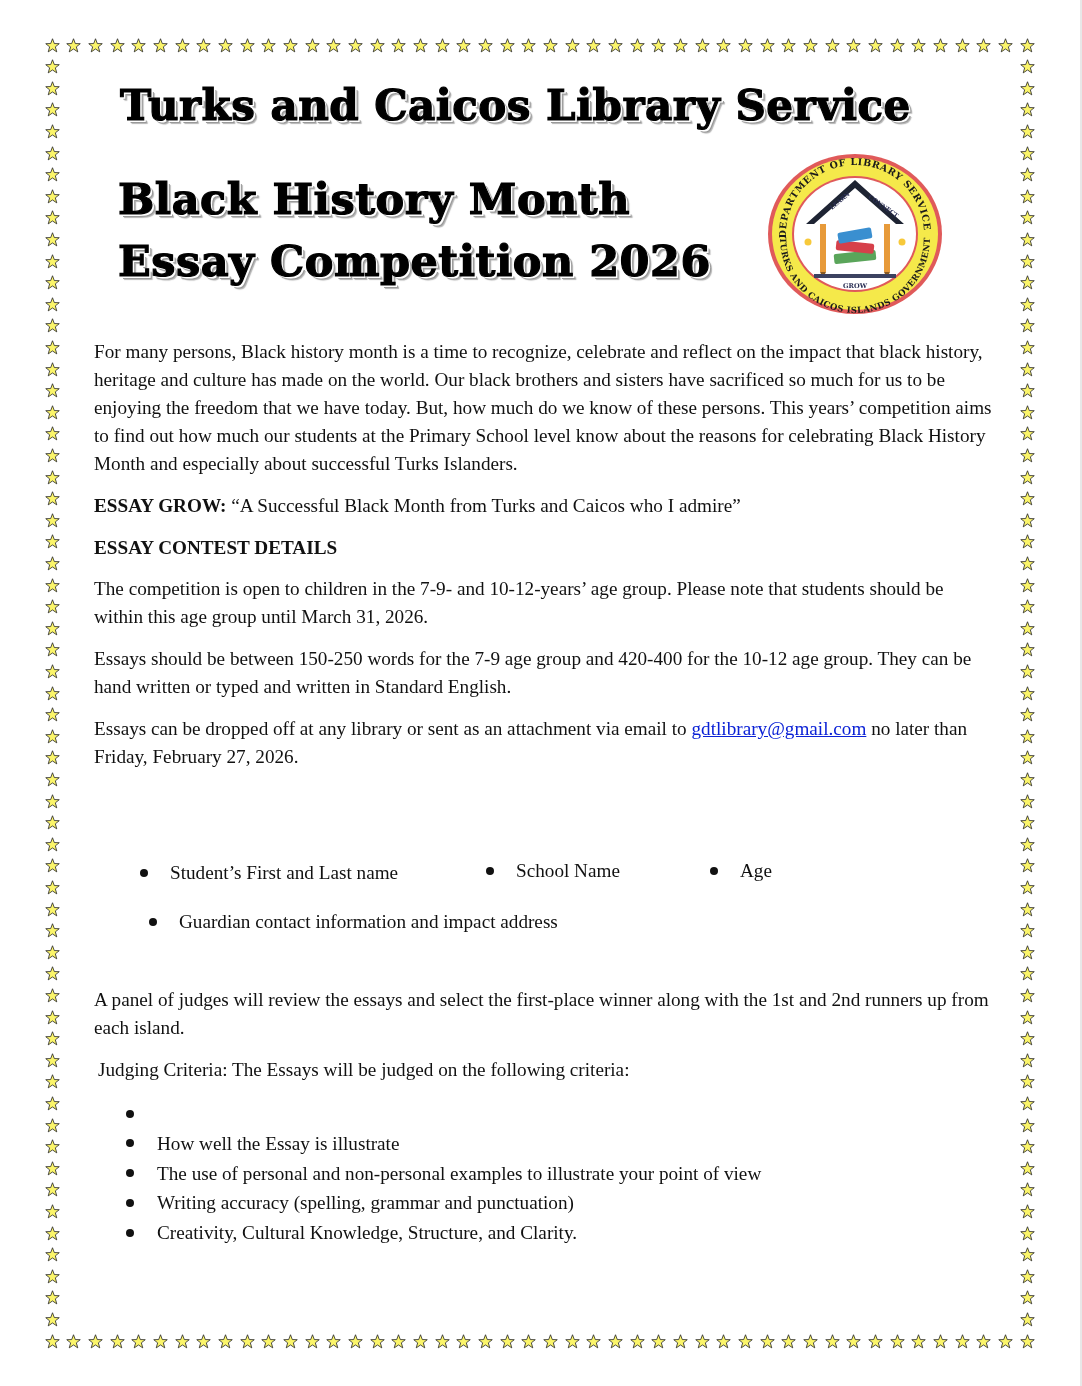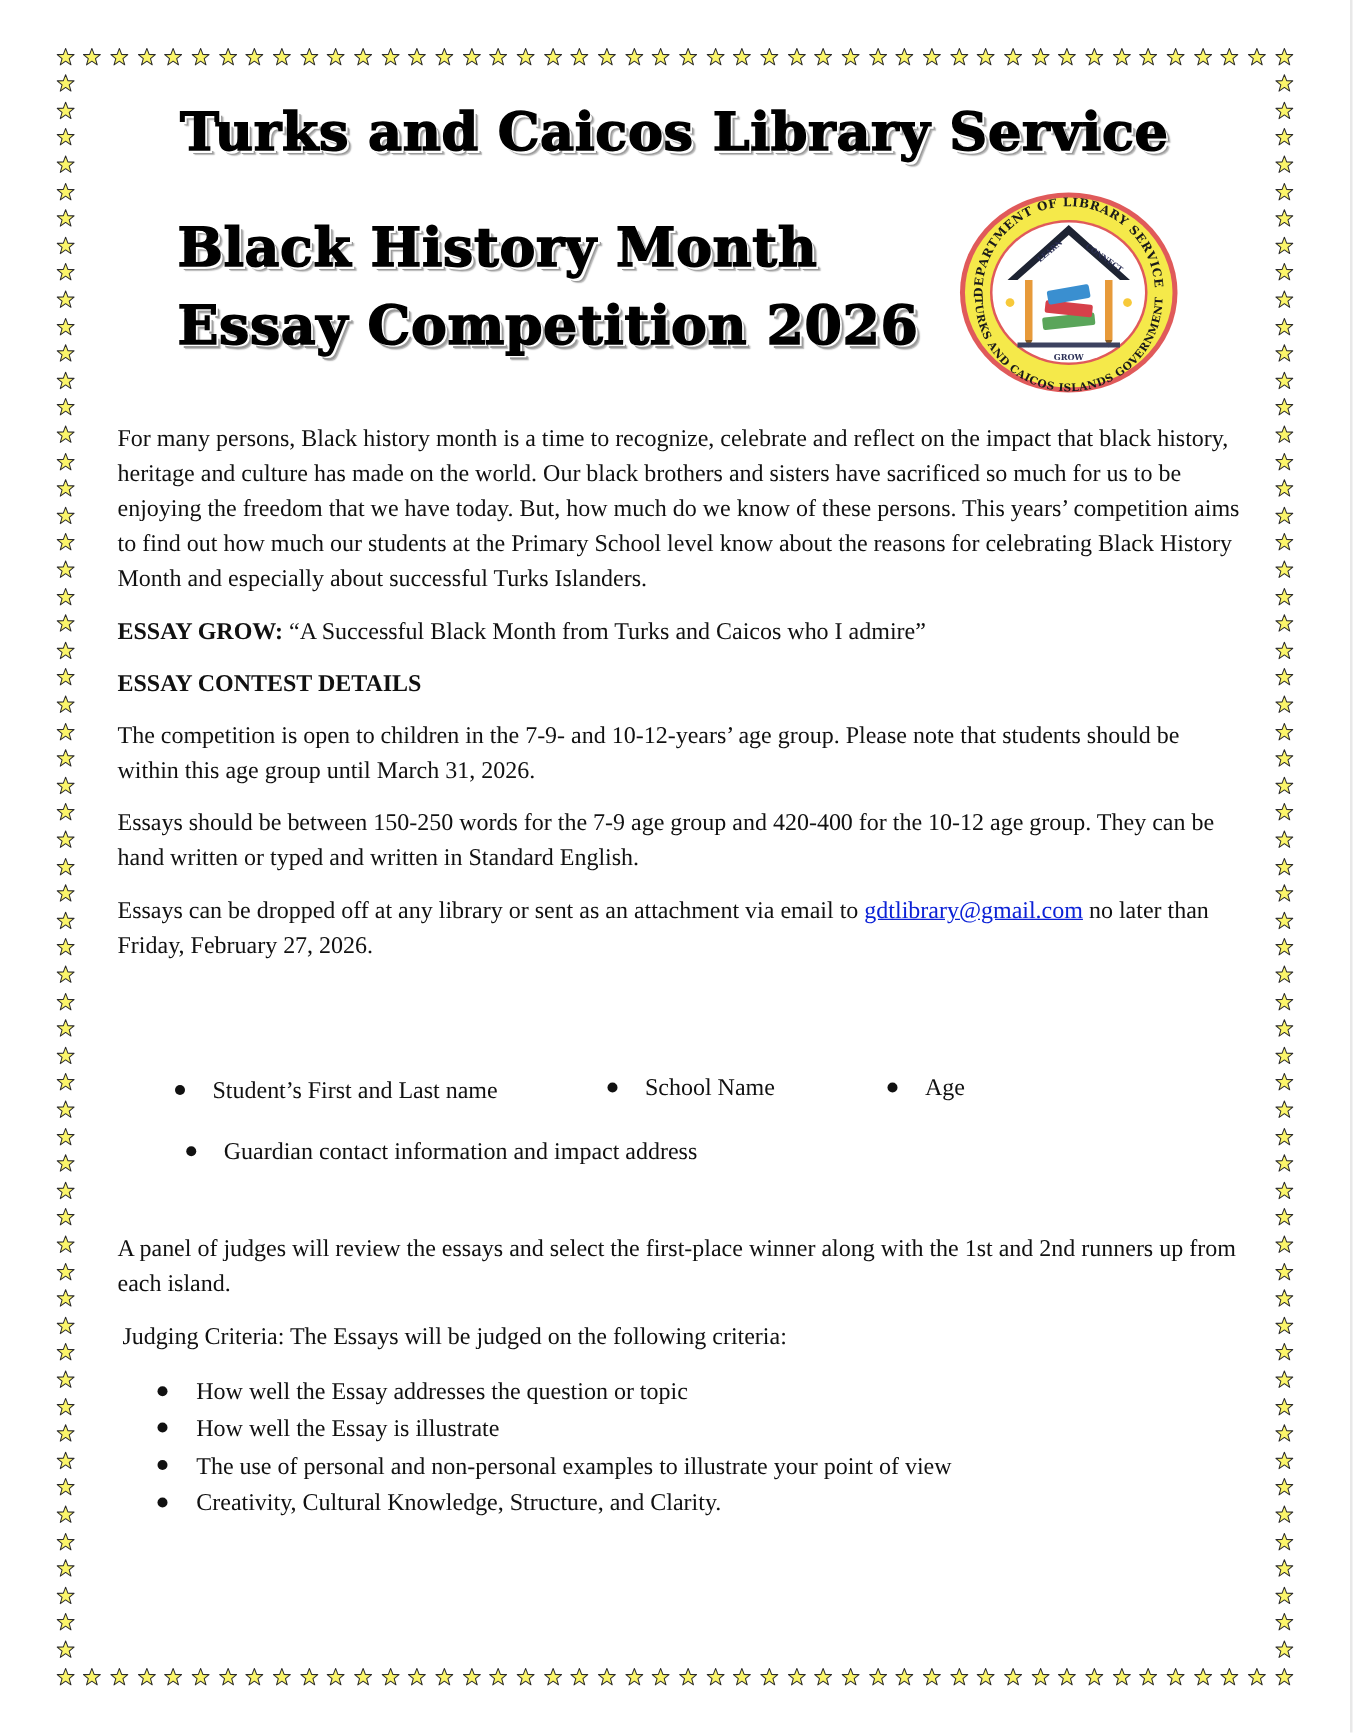--- a/index.html
+++ b/index.html
@@ -8,21 +8,20 @@
   .right-edge { position: absolute; right: 0; top: 0; width: 2px; height: 1386px; background: #e8e8e8; }
 
   .star-border { position: absolute; left: 0; top: 0; width: 1082px; height: 1386px; pointer-events: none; }
   .star { position: absolute; width: 15px; height: 15px; }
   .star svg { width: 15px; height: 15px; display: block; }
 
   .title-main, .title-sub {
     position: absolute; font-family: "DejaVu Serif", "Liberation Serif", serif; font-weight: 900;
     color: #000; letter-spacing: 0.5px;
     text-shadow: 2px 2px 0 #fff, 3px 3px 0 #9a9a9a, 4px 4px 1px #b5b5b5;
-    margin-left: 24px;
     -webkit-text-stroke: 1.2px #000;
   }
   .title-main { left: 120px; top: 80px; font-size: 42px; line-height: 52px; white-space: nowrap; }
   .title-sub { left: 118px; top: 168px; font-size: 43px; line-height: 62px; }
   .title-sub div { white-space: nowrap; }
 
   .logo { position: absolute; left: 766px; top: 152px; width: 178px; height: 164px; }
 
   .body-text { position: absolute; left: 94px; top: 338px; width: 900px; font-size: 19.2px; line-height: 28px; }
   .body-text p { margin: 0; }
@@ -1159,17 +1158,18 @@
   <div class="doc-item" style="left:140px; top:859px;"><span class="bullet"></span><span>Student’s First and Last name</span></div>
   <div class="doc-item" style="left:486px; top:857px;"><span class="bullet"></span><span>School Name</span></div>
   <div class="doc-item" style="left:710px; top:857px;"><span class="bullet"></span><span>Age</span></div>
   <div class="doc-item" style="left:149px; top:908px;"><span class="bullet"></span><span>Guardian contact information and impact address</span></div>
 </div>
 
 <p class="p-panel">A panel of judges will review the essays and select the first-place winner along with the 1st and 2nd runners up from each island.</p>
 <p class="p-judging">Judging Criteria: The Essays will be judged on the following criteria:</p>
 
 <ul class="criteria">
-  <li><span class="bullet"></span><span>How well the Essay addresses the question or topic</span></li>
+  <li><span class="bullet"></span></li>
   <li><span class="bullet"></span><span>How well the Essay is illustrate</span></li>
   <li><span class="bullet"></span><span>The use of personal and non-personal examples to illustrate your point of view</span></li>
+  <li><span class="bullet"></span><span>Writing accuracy (spelling, grammar and punctuation)</span></li>
   <li><span class="bullet"></span><span>Creativity, Cultural Knowledge, Structure, and Clarity.</span></li>
 </ul>
 
 </body></html>

